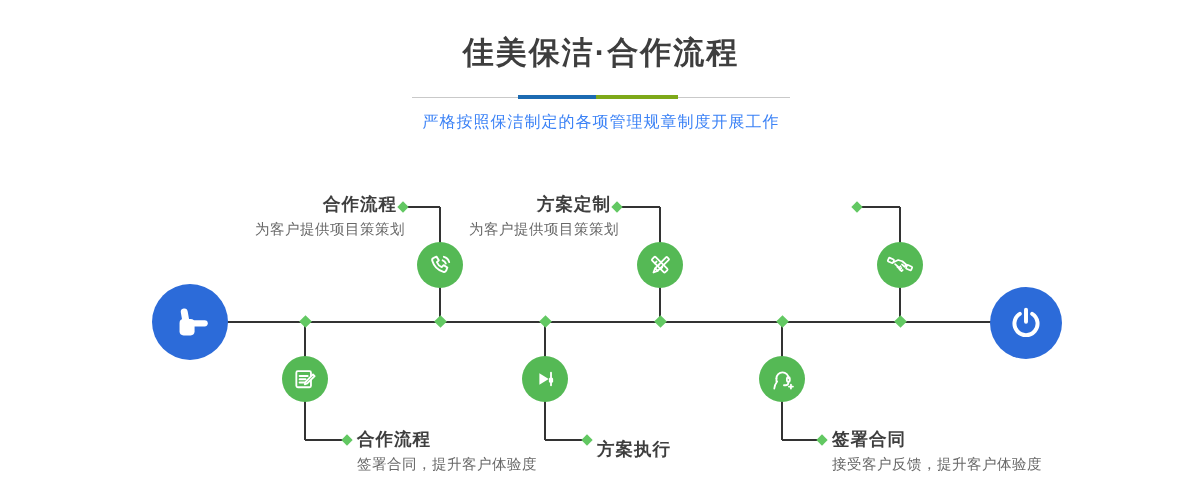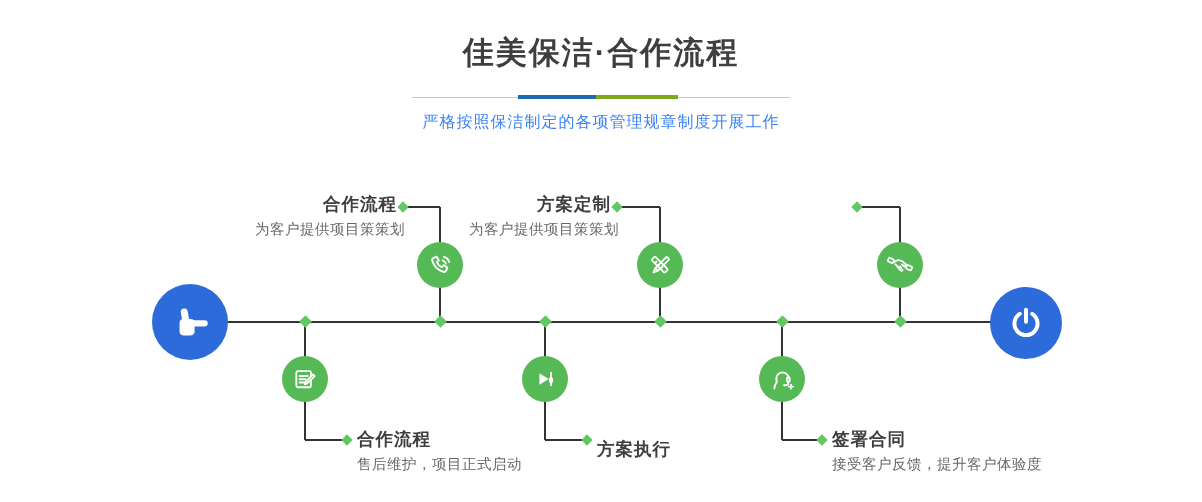--- a/index.html
+++ b/index.html
@@ -99,21 +99,21 @@
   <div class="diamond small" style="left:343px; top:436px;"></div>
   <div class="node green" style="left:282px; top:356px;">
     <svg width="26" height="26" viewBox="0 0 24 24" fill="none" stroke="#fff" stroke-width="1.7" stroke-linecap="round" stroke-linejoin="round">
       <rect x="4" y="4.8" width="13.5" height="14.8" rx="1.4"></rect>
       <path d="M7 9.2h7.5M7 12.2h5.5M7 15.2h4.5"></path>
       <path d="M12.6 14.6l6.8-6.8 1.5 1.5-6.8 6.8-2.3.8z" fill="#55b955"></path>
     </svg>
   </div>
   <div class="step-label bottom" style="left:357px; top:429px;">
     <div class="step-title">合作流程</div>
-    <div class="step-desc">售后维护，项目正式启动</div>
+    <div class="step-desc">签署合同，提升客户体验度</div>
   </div>
 
   <div class="vline" style="left:659px; top:207px; height:115px;"></div>
   <div class="hline" style="left:617px; top:206px; width:43px;"></div>
   <div class="diamond small" style="left:613px; top:203px;"></div>
   <div class="node green" style="left:637px; top:242px;">
     <svg width="27" height="27" viewBox="0 0 24 24" fill="none" stroke="#fff" stroke-width="1.6" stroke-linejoin="round" stroke-linecap="round">
       <g transform="rotate(-45 12 12)">
         <rect x="9.8" y="2.8" width="4.4" height="16.4" rx="1"></rect>
         <path d="M9.8 7h2.2M9.8 10.6h2.2M9.8 14.2h2.2"></path>

